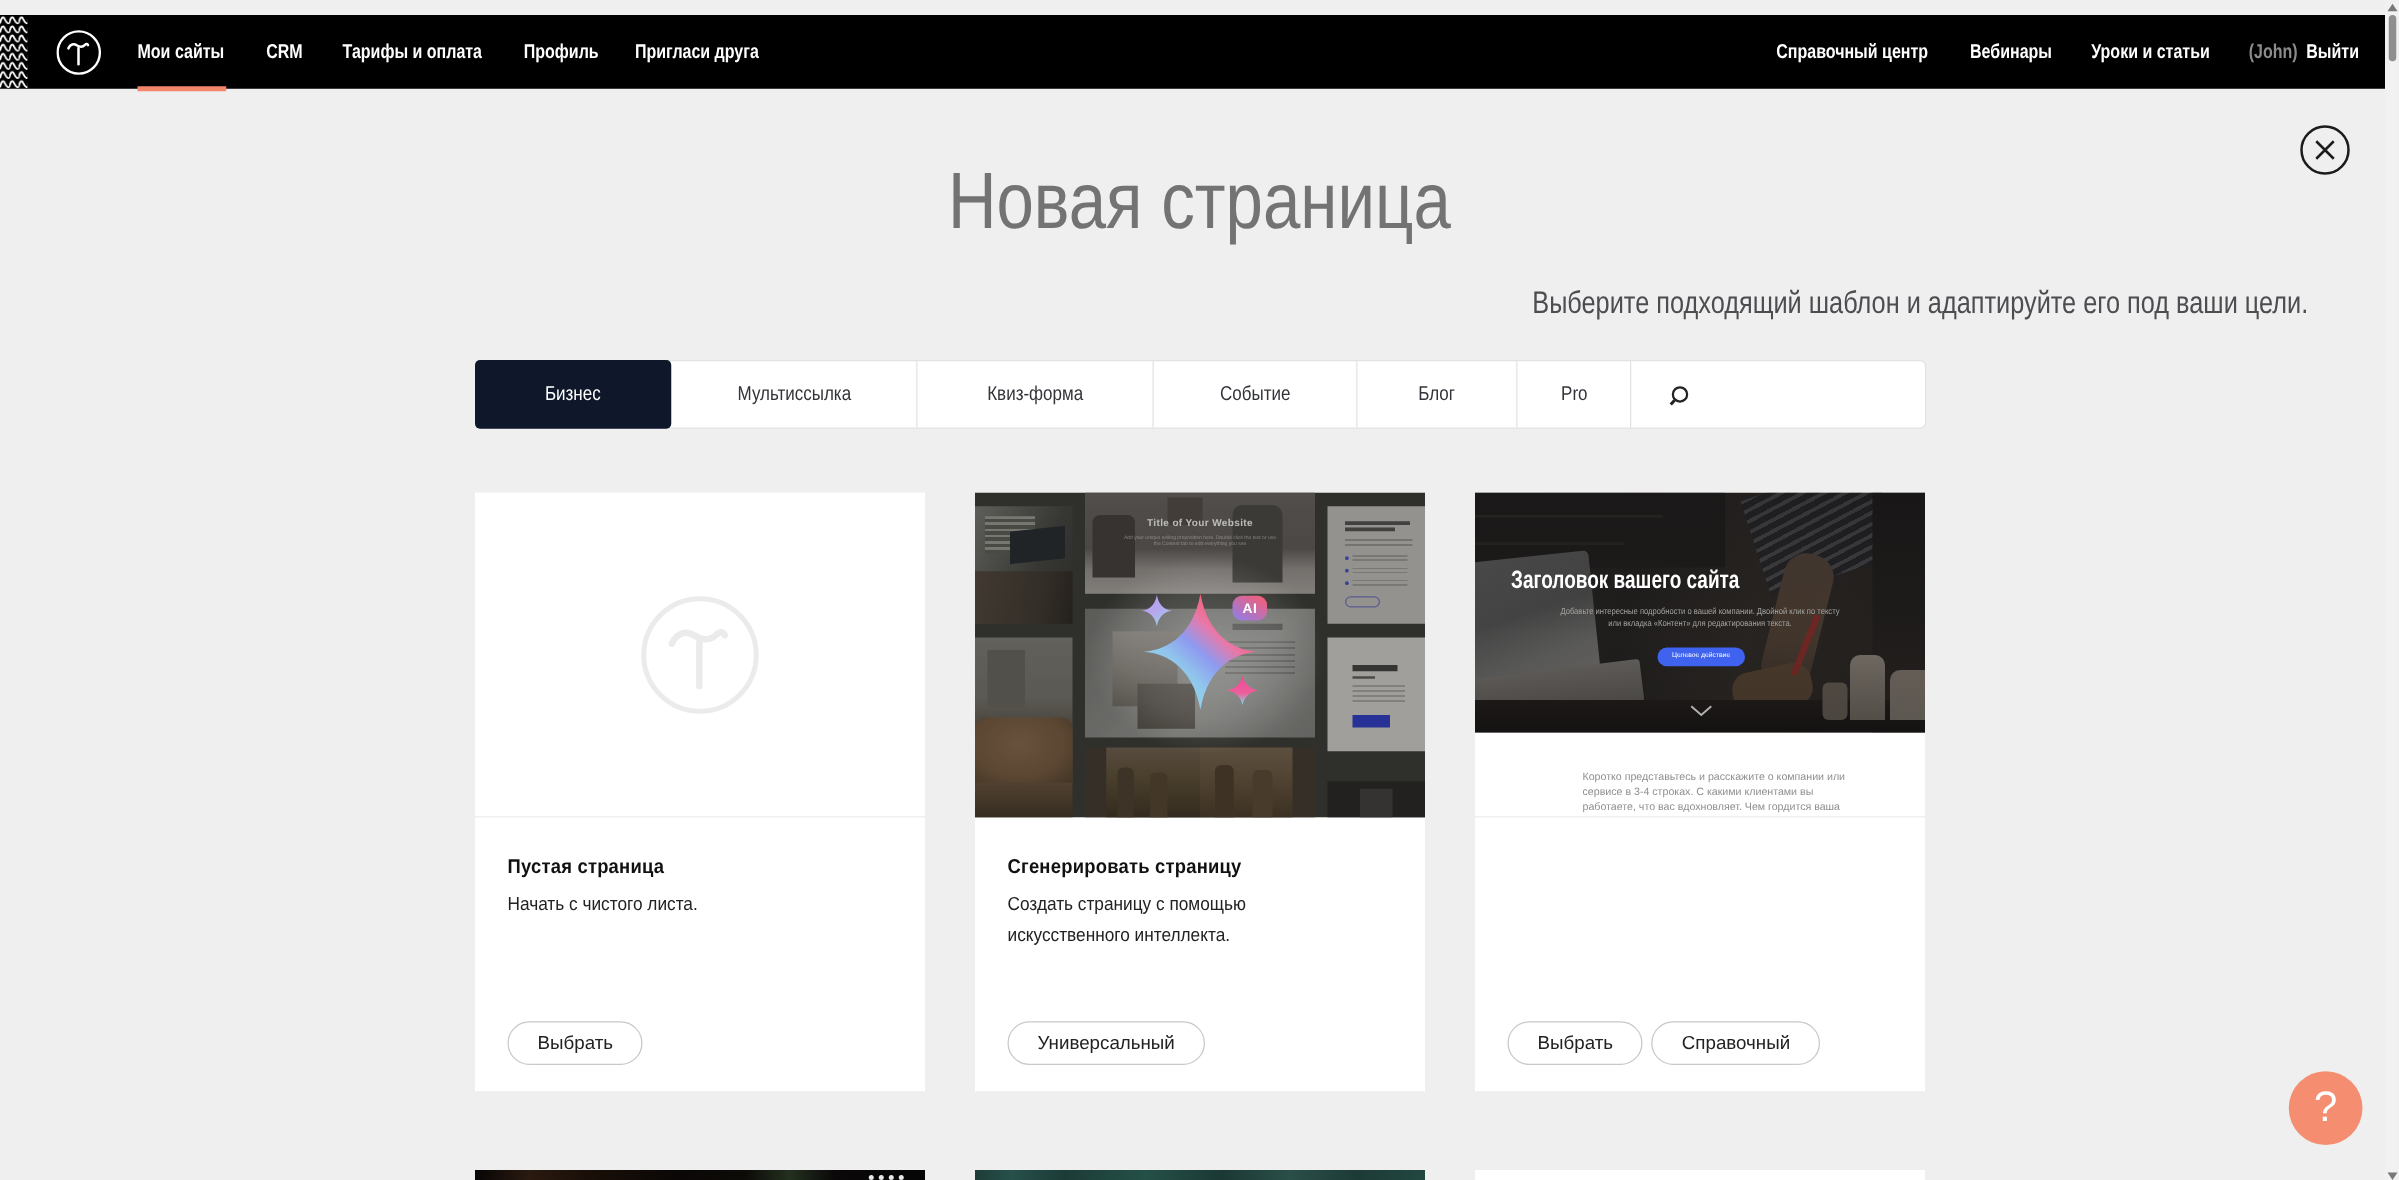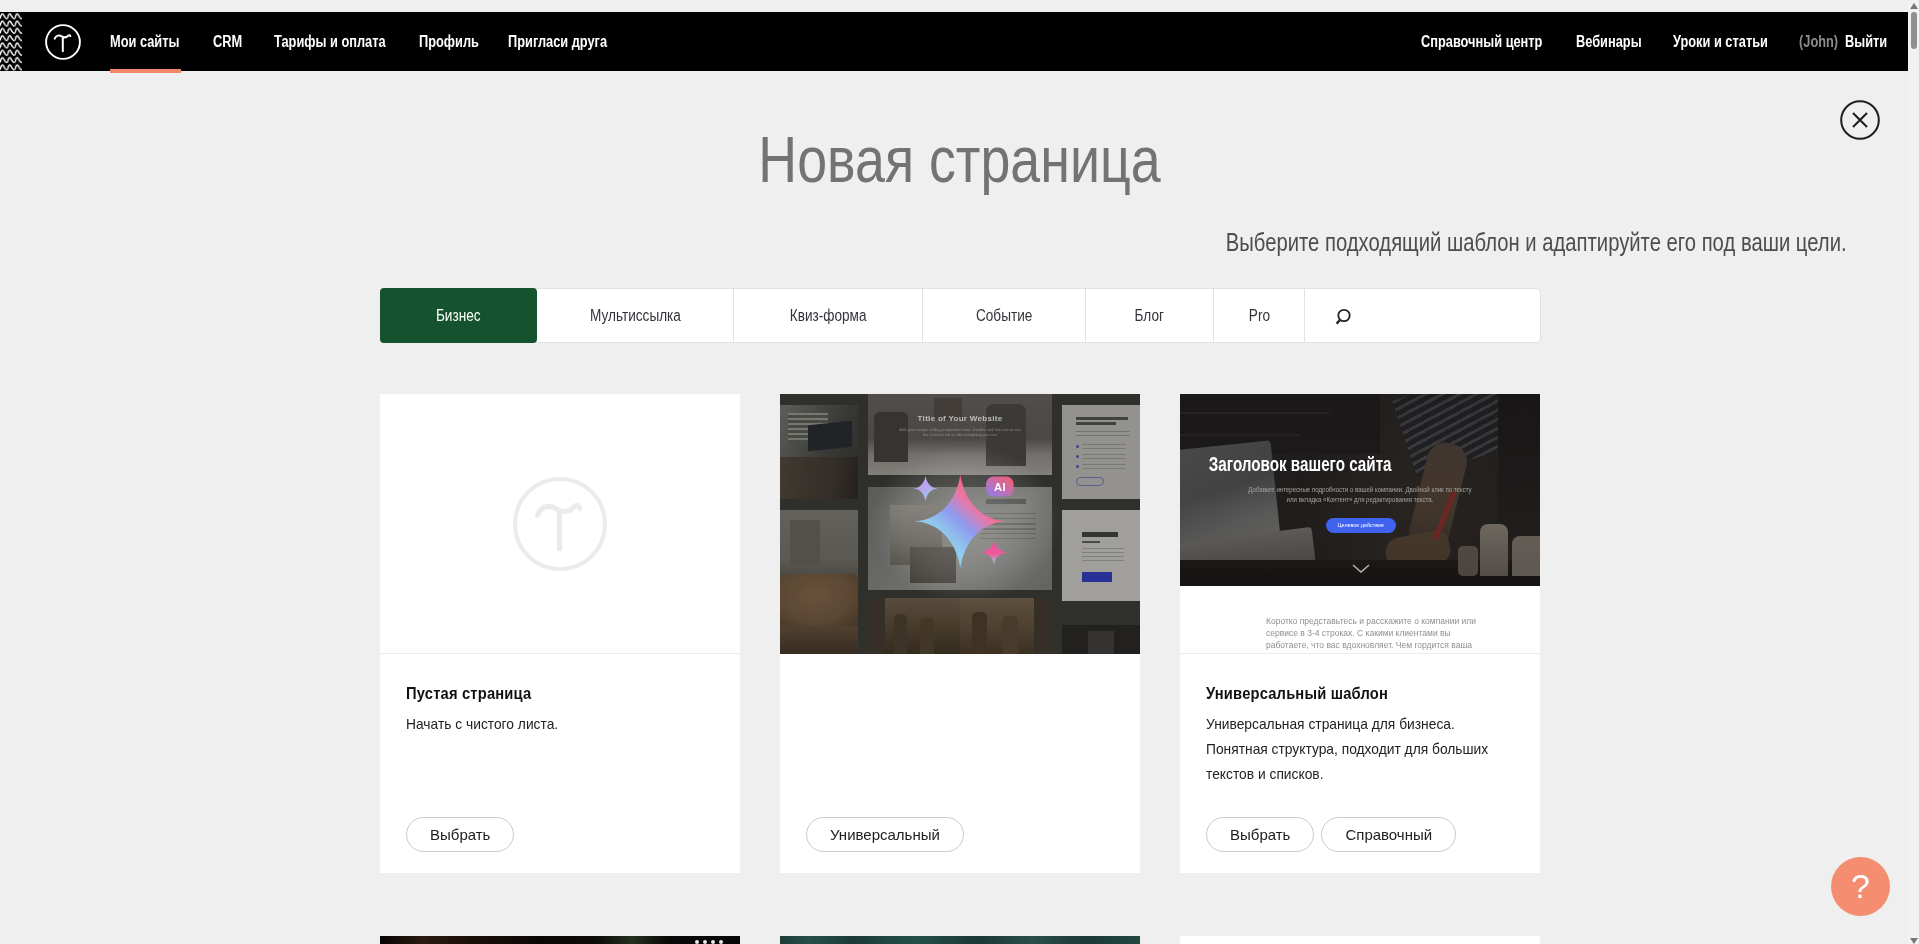--- a/index.html
+++ b/index.html
@@ -22,21 +22,21 @@
 #title { position:absolute; left:0; top:128px; width:1919px; text-align:center; font-size:64px; color:#737373; line-height:64px; }
 #title span { display:inline-block; transform:scaleX(0.84); transform-origin:center; }
 #subtitle { position:absolute; left:0; top:229px; width:1919px; text-align:right; font-size:25px; color:#4d4d51; line-height:26px; }
 #subtitle span { display:inline-block; transform:scaleX(0.81); transform-origin:center; }
 
 
 #tabbar { position:absolute; left:380px; top:288px; width:1161px; height:55px; background:#fff; border:1px solid #e2e2e2; border-radius:5px; display:flex; }
 .tab { height:53px; line-height:53px; text-align:center; font-size:16px; color:#33343a; border-right:1px solid #e2e2e2; }
 .tab span { display:inline-block; transform:scaleX(0.85); transform-origin:center; }
 .tab:last-child { border-right:none; }
-.tab.active { background:#14532d; color:#fff; border-radius:4px; border-right:none; margin:-1px 0 -1px -1px; height:55px; line-height:55px; }
+.tab.active { background:#0f172a; color:#fff; border-radius:4px; border-right:none; margin:-1px 0 -1px -1px; height:55px; line-height:55px; }
 .tab.search { display:flex; align-items:center; justify-content:center; }
 
 
 .card { position:absolute; top:394px; width:360px; height:479px; background:#fff; }
 .cimg { position:relative; width:360px; height:260px; overflow:hidden; }
 .cbody { padding:31px 26px 0 26px; }
 .cbody h3 { font-size:16px; font-weight:bold; color:#111; letter-spacing:0.2px; transform:scaleX(0.92); transform-origin:left top; }
 .cbody p { margin-top:8px; font-size:15px; line-height:25px; color:#222; transform:scaleX(0.92); transform-origin:left top; }
 .btnrow { position:absolute; left:26px; bottom:21px; display:flex; gap:7px; }
 .pill { height:35px; line-height:33px; padding:0 23px; border:1px solid #c9c9c9; border-radius:18px; font-size:15px; color:#222; background:#fff; white-space:nowrap; }
@@ -211,20 +211,24 @@
             <stop offset="1" stop-color="#f25f78"></stop>
         </linearGradient>
       </defs>
       <path transform="translate(6,6) scale(0.927)" fill="url(#gbig)" d="M50 0 C57 40 84 49.5 100 50 C84 50.5 57 60 50 100 C43 60 16 50.5 0 50 C16 49.5 43 40 50 0 Z"></path>
       <path transform="translate(5,7) scale(0.25)" fill="url(#gsm1)" d="M50 0 C57 40 84 49.5 100 50 C84 50.5 57 60 50 100 C43 60 16 50.5 0 50 C16 49.5 43 40 50 0 Z"></path>
       <path transform="translate(71.5,71.5) scale(0.29,0.235)" fill="url(#gsm2)" d="M50 0 C57 40 84 49.5 100 50 C84 50.5 57 60 50 100 C43 60 16 50.5 0 50 C16 49.5 43 40 50 0 Z"></path>
       <rect x="78" y="7.6" width="27.6" height="19.8" rx="7.5" fill="url(#gai)"></rect>
       <text x="92" y="21.8" font-family="Liberation Sans, sans-serif" font-size="11" font-weight="bold" fill="#fff" text-anchor="middle" letter-spacing="0.5">AI</text>
     </svg>
   </div>
+  <div class="cbody">
+    <h3>Сгенерировать страницу</h3>
+    <p>Создать страницу с помощью<br>искусственного интеллекта.</p>
+  </div>
   <div class="btnrow">
       <div class="pill">Универсальный</div>
     </div>
 </div>
 
 <div class="card" style="left:1180px">
   <div class="cimg" id="tpl" style="border-bottom:1px solid #ececec">
     <div class="abs" id="hero" style="left:0;top:0;width:360px;height:192px;background:linear-gradient(100deg,#35322e 0%,#2b2825 35%,#38332d 60%,#2e2a26 100%);overflow:hidden">
       <div class="abs" style="left:0;top:0;width:200px;height:60px;background:#262320"></div>
       <div class="abs" style="left:0;top:18px;width:150px;height:2px;background:#3a3632"></div>
@@ -243,24 +247,20 @@
       <div class="abs" style="left:0;top:0;width:360px;height:192px;background:linear-gradient(180deg,rgba(16,15,17,0.52) 0%,rgba(16,15,17,0.42) 60%,rgba(16,15,17,0.5) 100%)"></div>
       <div class="abs" style="left:0;top:59px;width:288px;font-size:20px;font-weight:bold;color:#fff"><span style="display:inline-block;transform:scaleX(0.76)">Заголовок вашего сайта</span></div>
       <div class="abs" style="left:50px;top:91px;width:260px;text-align:center;font-size:7px;line-height:9.5px;color:#a5a3a0;transform:scaleX(0.87)">Добавьте интересные подробности о вашей компании. Двойной клик по тексту или вкладка «Контент» для редактирования текста.</div>
       <div class="abs" style="left:146px;top:124px;width:70px;height:15px;background:#3f63ef;border-radius:8px;text-align:center;line-height:15px;font-size:6px;color:#fff"><span style="display:inline-block;transform:scale(0.9)">Целевое действие</span></div>
       <svg class="abs" style="left:172px;top:170px" width="18" height="9" viewBox="0 0 18 9">
           <path d="M1,1 L9,8 L17,1" fill="none" stroke="#b2b0ae" stroke-width="1.6"></path>
         </svg>
     </div>
     <div class="abs" style="left:86px;top:221px;width:210px;font-size:8.5px;line-height:12.2px;color:#8f8f8f;white-space:nowrap">Коротко представьтесь и расскажите о компании или<br>сервисе в 3-4 строках. С какими клиентами вы<br>работаете, что вас вдохновляет. Чем гордится ваша<br>команда, какие у нее ценности и мотивация...</div>
   </div>
-  <div class="cbody">
-    <h3>Универсальный шаблон</h3>
-    <p>Универсальная страница для бизнеса. Понятная структура, подходит для больших текстов и списков.</p>
-  </div>
   <div class="btnrow">
       <div class="pill">Выбрать</div>
       <div class="pill">Справочный</div>
     </div>
 </div>
 
 <div class="card2row" style="left:380px;background:linear-gradient(90deg,#070505 0%,#2a1a10 12%,#1a0f08 25%,#0a0706 45%,#0d0b08 60%,#23301f 70%,#0a0808 80%,#060505 100%)">
   <div class="abs" style="left:315px;top:4px;width:4px;height:4px;background:#e8e8e8;border-radius:50%"></div>
   <div class="abs" style="left:323px;top:4px;width:4px;height:4px;background:#e8e8e8;border-radius:50%"></div>
   <div class="abs" style="left:331px;top:4px;width:4px;height:4px;background:#e8e8e8;border-radius:50%"></div>

